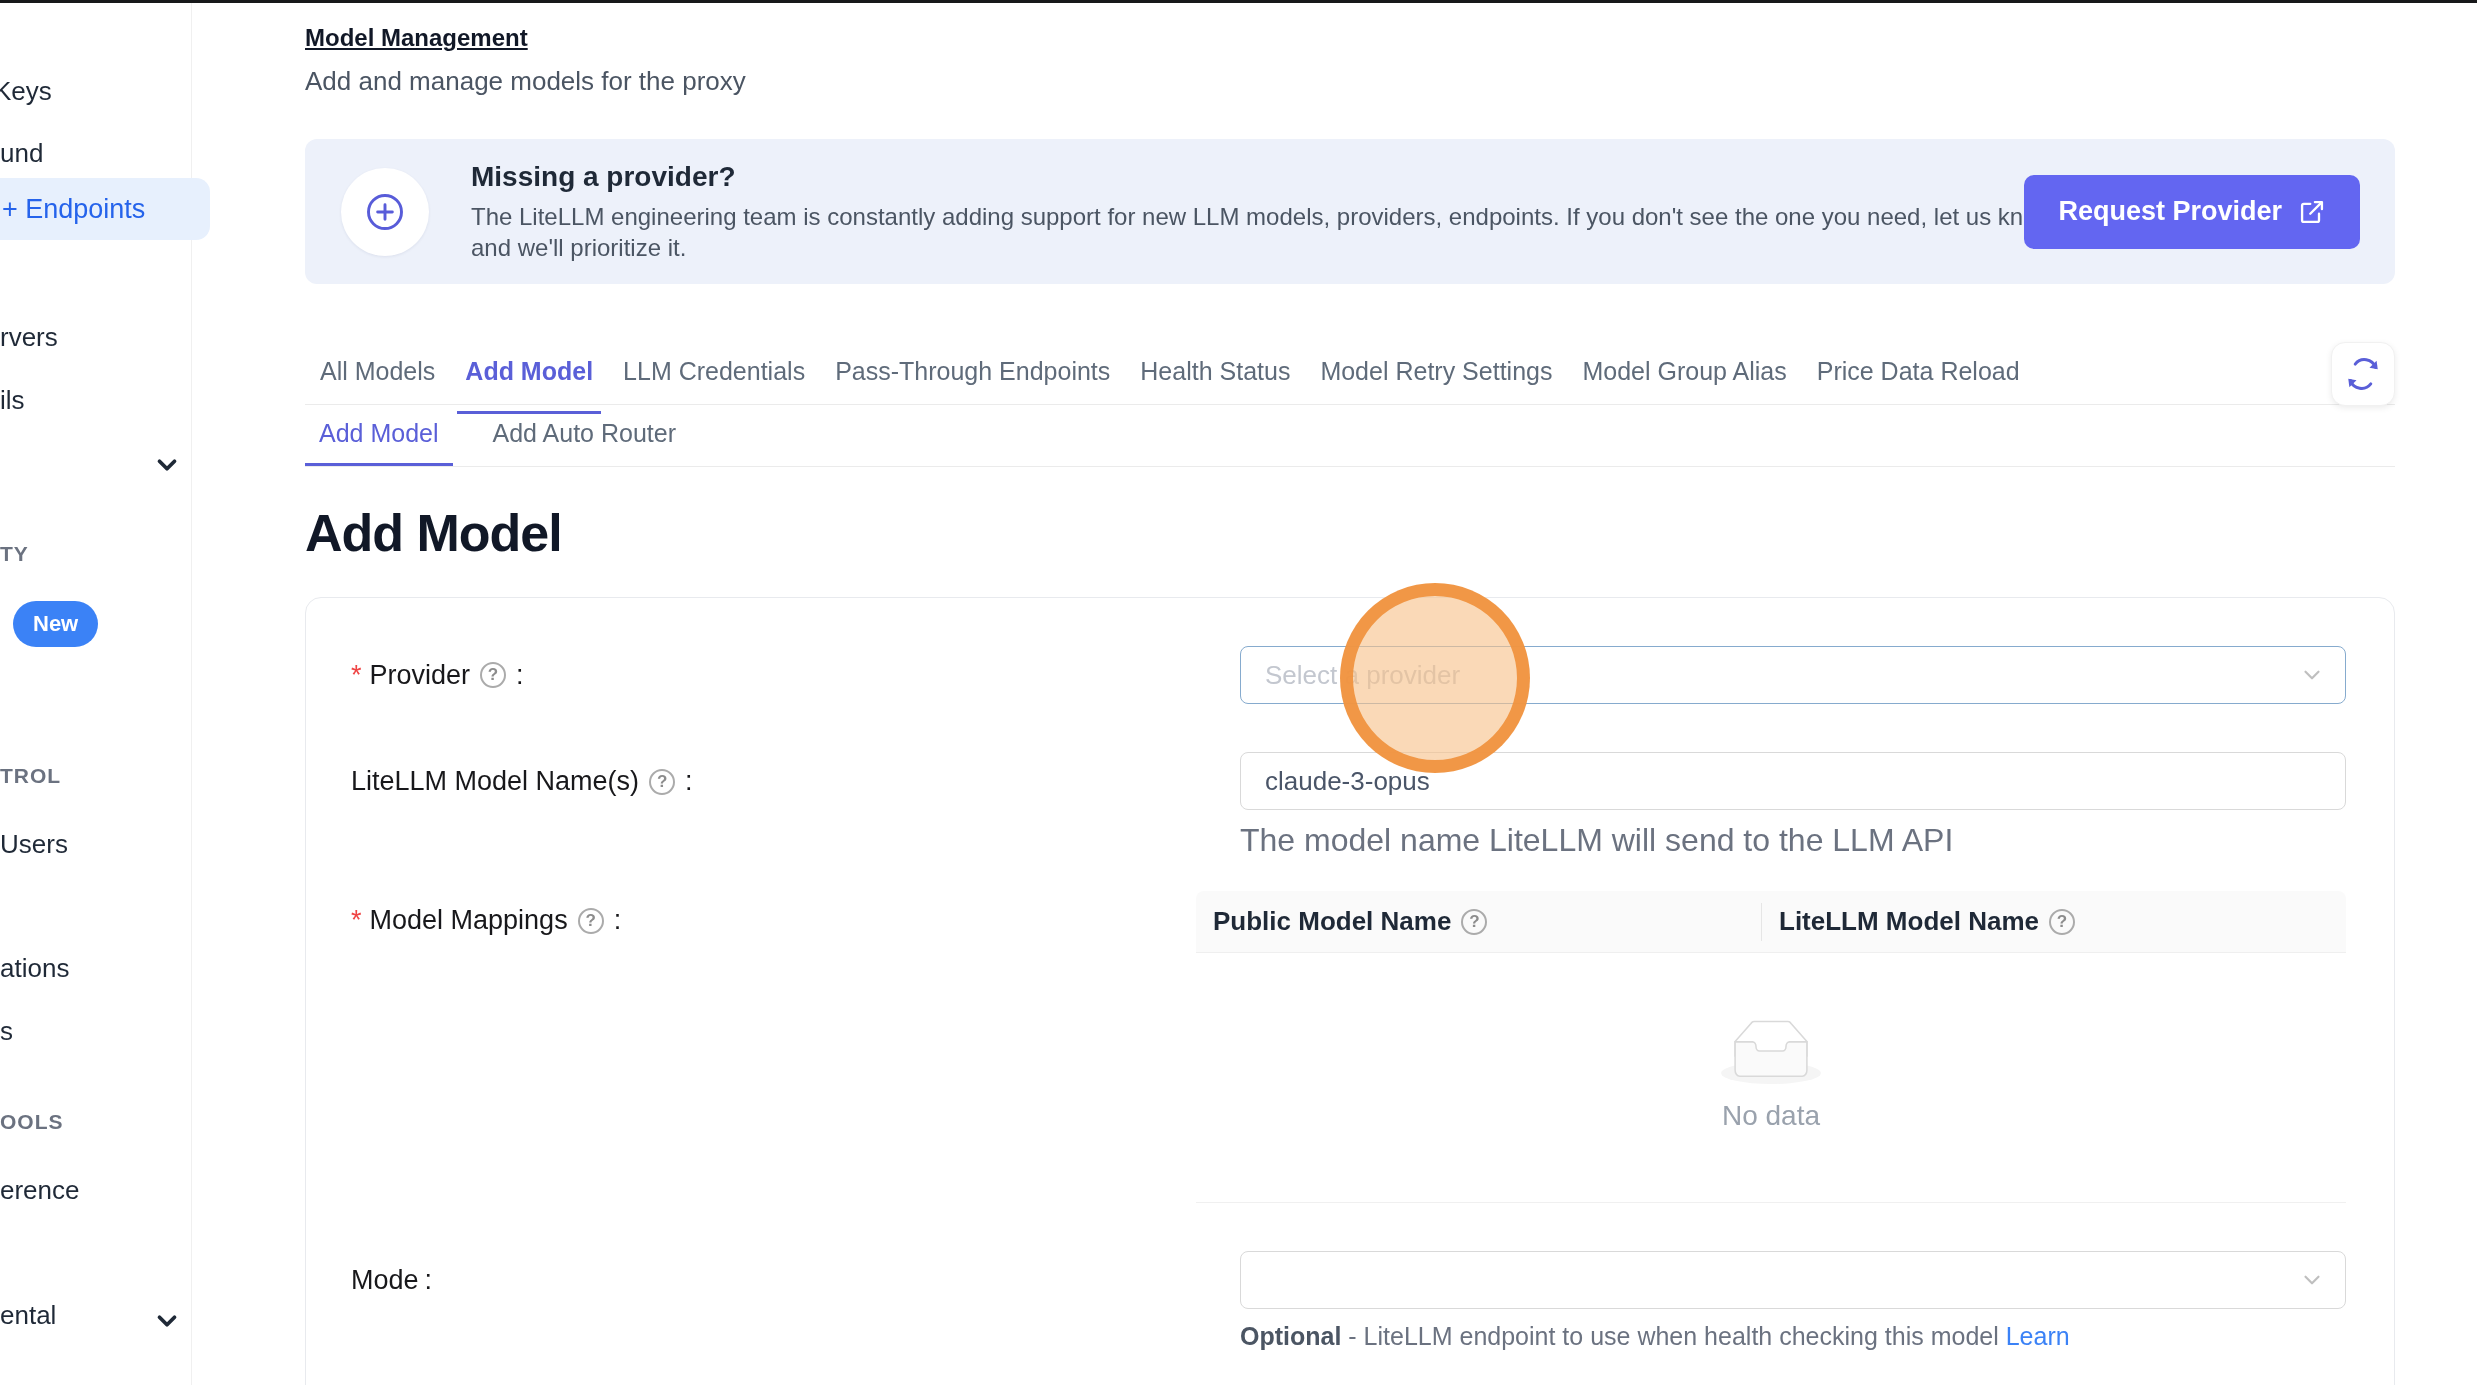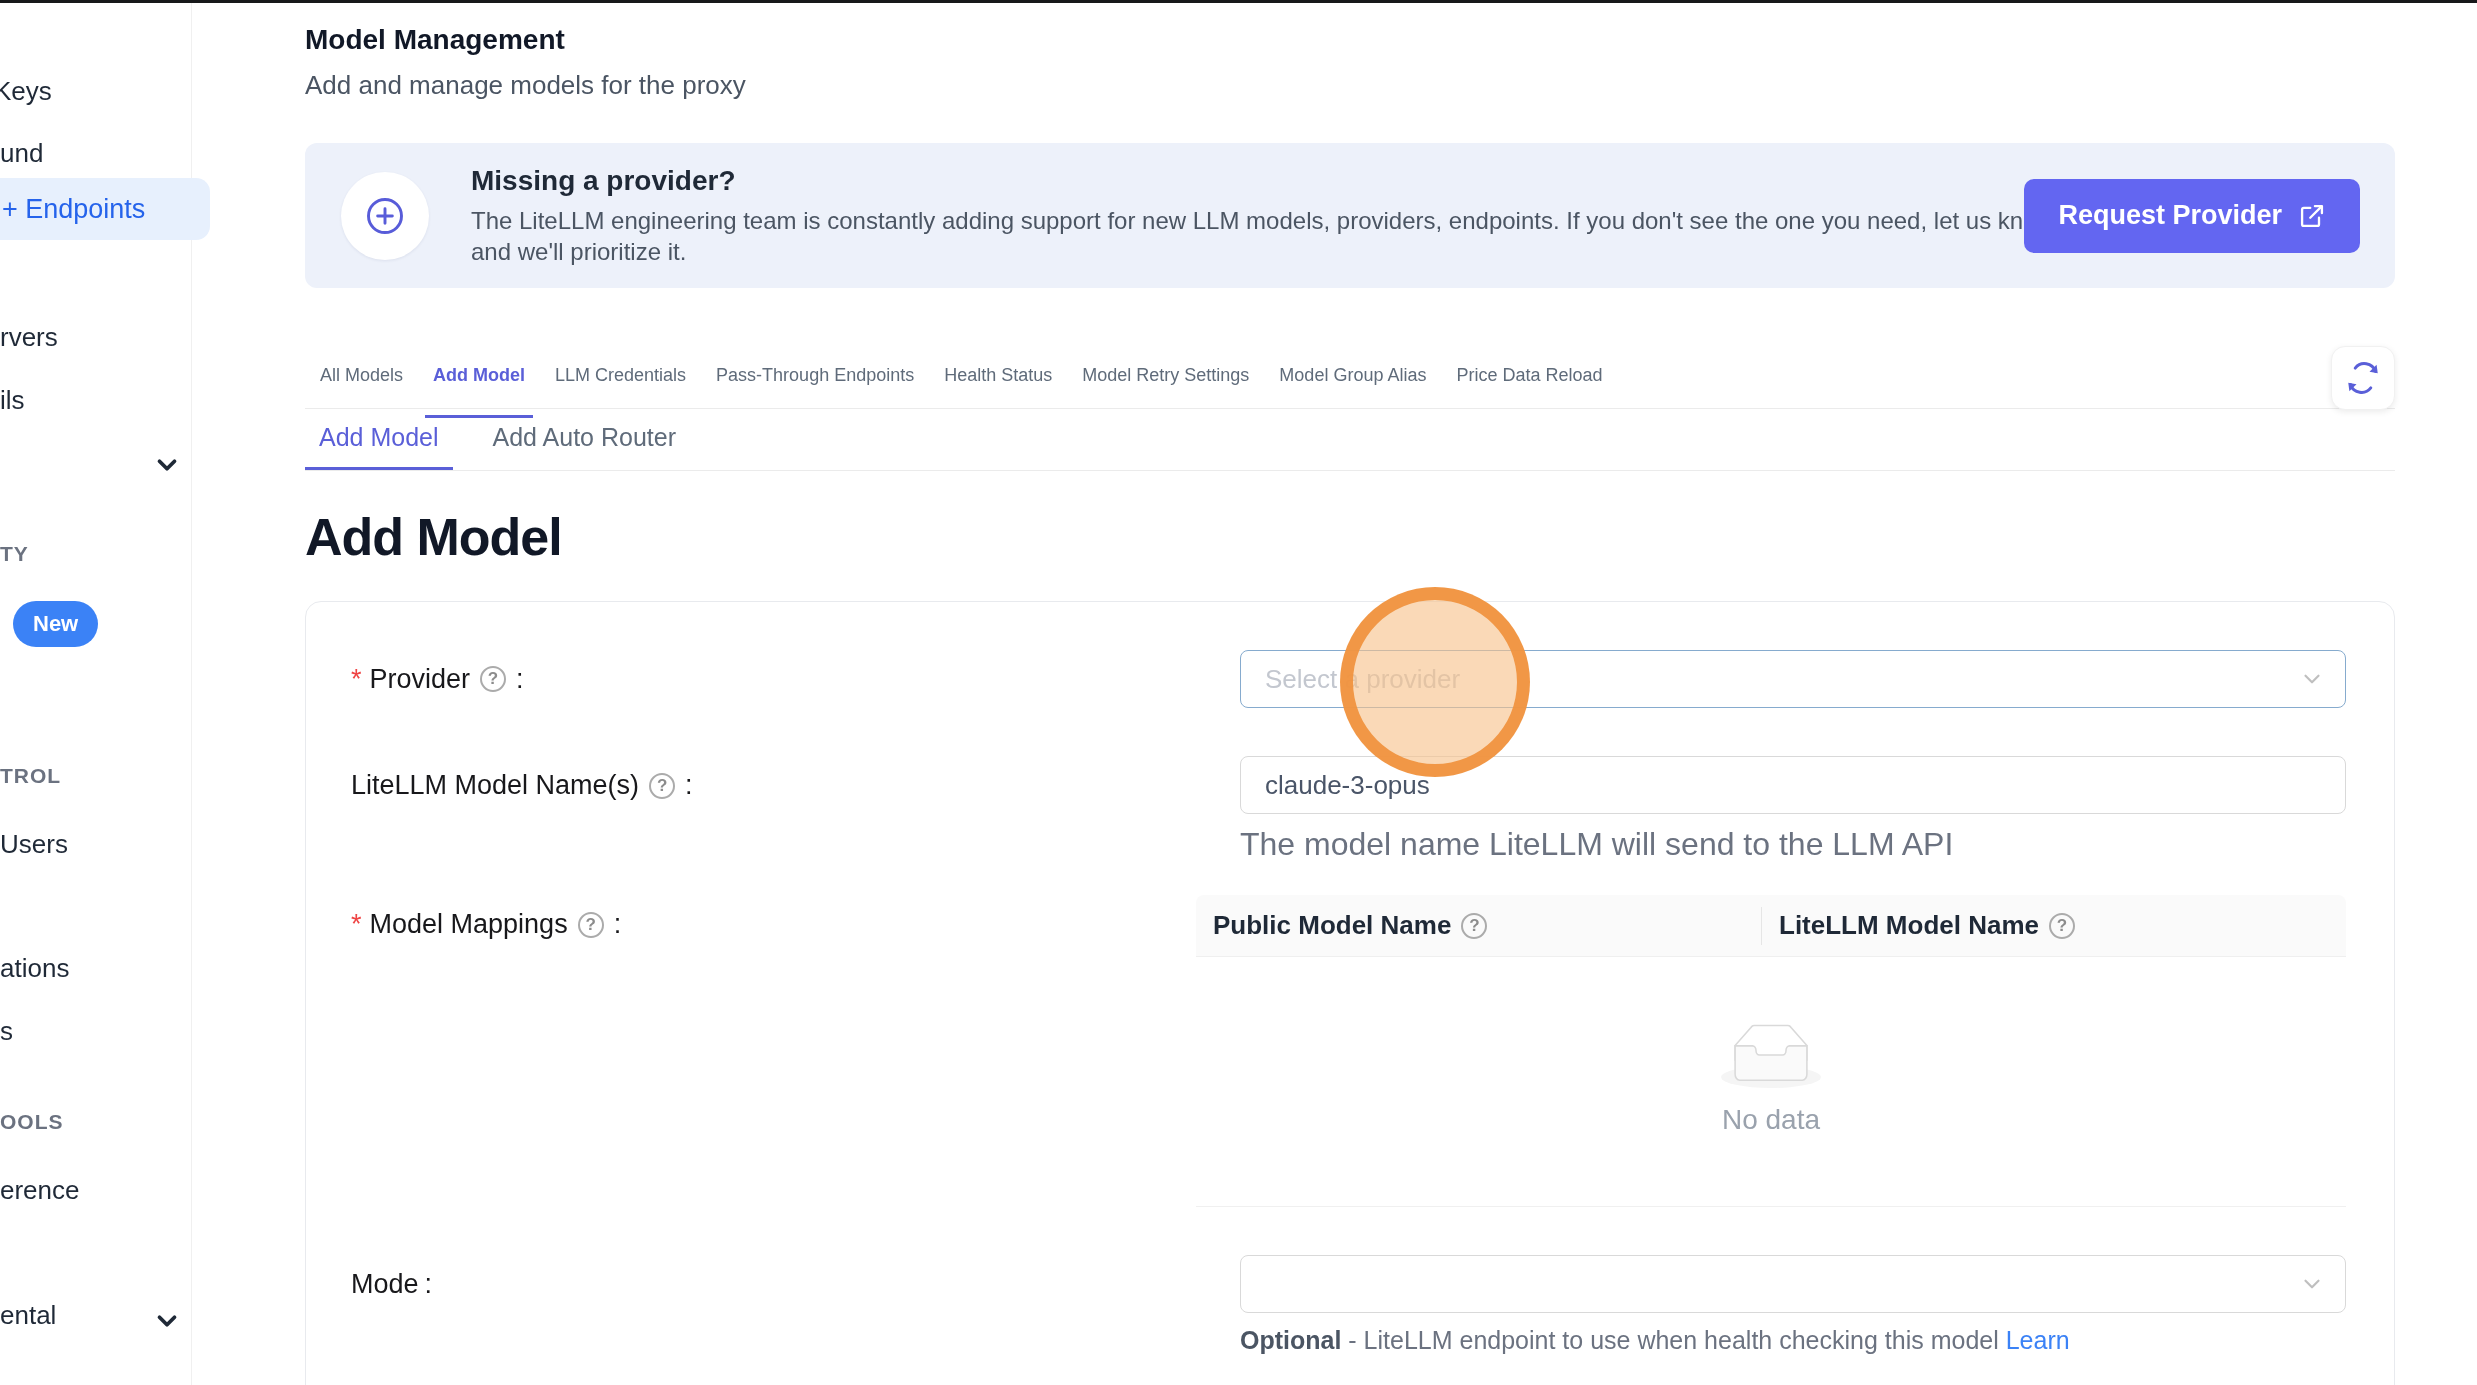--- a/index.html
+++ b/index.html
@@ -17,38 +17,38 @@
   .sactive-pill span { font-size:27px; color:#2563eb; padding-left:22px; white-space:nowrap; }
   .snew-badge { position:absolute; left:13px; top:601px; height:46px; padding:0 20px;
     background:#3b82f6; border-radius:23px; color:#fff; font-size:22px; font-weight:600;
     display:flex; align-items:center; }
   .schev { position:absolute; width:30px; height:30px; }
 
   
   .main { position:absolute; left:233px; top:0; width:2162px; height:1385px; padding-left:72px; }
   .content { width:2090px; position:relative; }
 
-  .page-title { margin-top:24px; font-size:28px; font-weight:700; color:#111827; }
+  .page-title { margin-top:24px; font-size:24px; font-weight:700; color:#111827;text-decoration:underline; }
   .page-sub { margin-top:14px; font-size:26px; color:#4b5563; }
 
   .banner { margin-top:42px; height:145px; background:#edf1fa; border-radius:12px;
     display:flex; align-items:center; padding:0 36px; position:relative; }
   .banner-icon-wrap { width:88px; height:88px; border-radius:50%; background:#fff;
     display:flex; align-items:center; justify-content:center; box-shadow:0 1px 3px rgba(30,41,90,.08); flex:0 0 auto; }
   .banner-text { margin-left:42px; max-width:1610px; }
   .banner-title { font-size:28px; font-weight:700; color:#1f2937; }
   .banner-body { margin-top:8px; font-size:24px; line-height:31px; color:#4b5563; }
   .req-btn { position:absolute; right:35px; top:50%; transform:translateY(-50%);
     height:74px; padding:0 34px; background:#6366f1; border:none; border-radius:10px;
     color:#fff; font-size:27px; font-weight:600; display:flex; align-items:center; gap:16px;
     font-family:"Liberation Sans", sans-serif; cursor:pointer; }
 
   .tabs { margin-top:64px; height:57px; border-bottom:1px solid #ebebeb; position:relative;
     display:flex; column-gap:30px; padding-left:15px; }
-  .tab { font-size:18px; color:#5f6b7a; line-height:46px; position:relative; cursor:pointer; white-space:nowrap; }
+  .tab { font-size:25px; color:#5f6b7a; line-height:46px; position:relative; cursor:pointer; white-space:nowrap; }
   .tab.active { color:#5a5fd8; font-weight:600; }
   .tab.active::after { content:""; position:absolute; left:-8px; right:-8px; bottom:-10px; height:3px; background:#5a5fd8; }
   .refresh-btn { position:absolute; right:0; top:-6px; width:64px; height:64px; border-radius:14px;
     background:#fff; border:1px solid #f1f1f1; box-shadow:0 2px 6px rgba(0,0,0,.08);
     display:flex; align-items:center; justify-content:center; cursor:pointer; }
 
   .subtabs { height:62px; border-bottom:1px solid #ebebeb; display:flex; column-gap:26px; position:relative; }
   .subtab { font-size:25px; color:#5f6b7a; padding:0 14px; line-height:56px; position:relative; cursor:pointer; white-space:nowrap; }
   .subtab.active { color:#5a5fd8; }
   .subtab.active::after { content:""; position:absolute; left:0; right:0; bottom:0; height:3px; background:#5a5fd8; }

